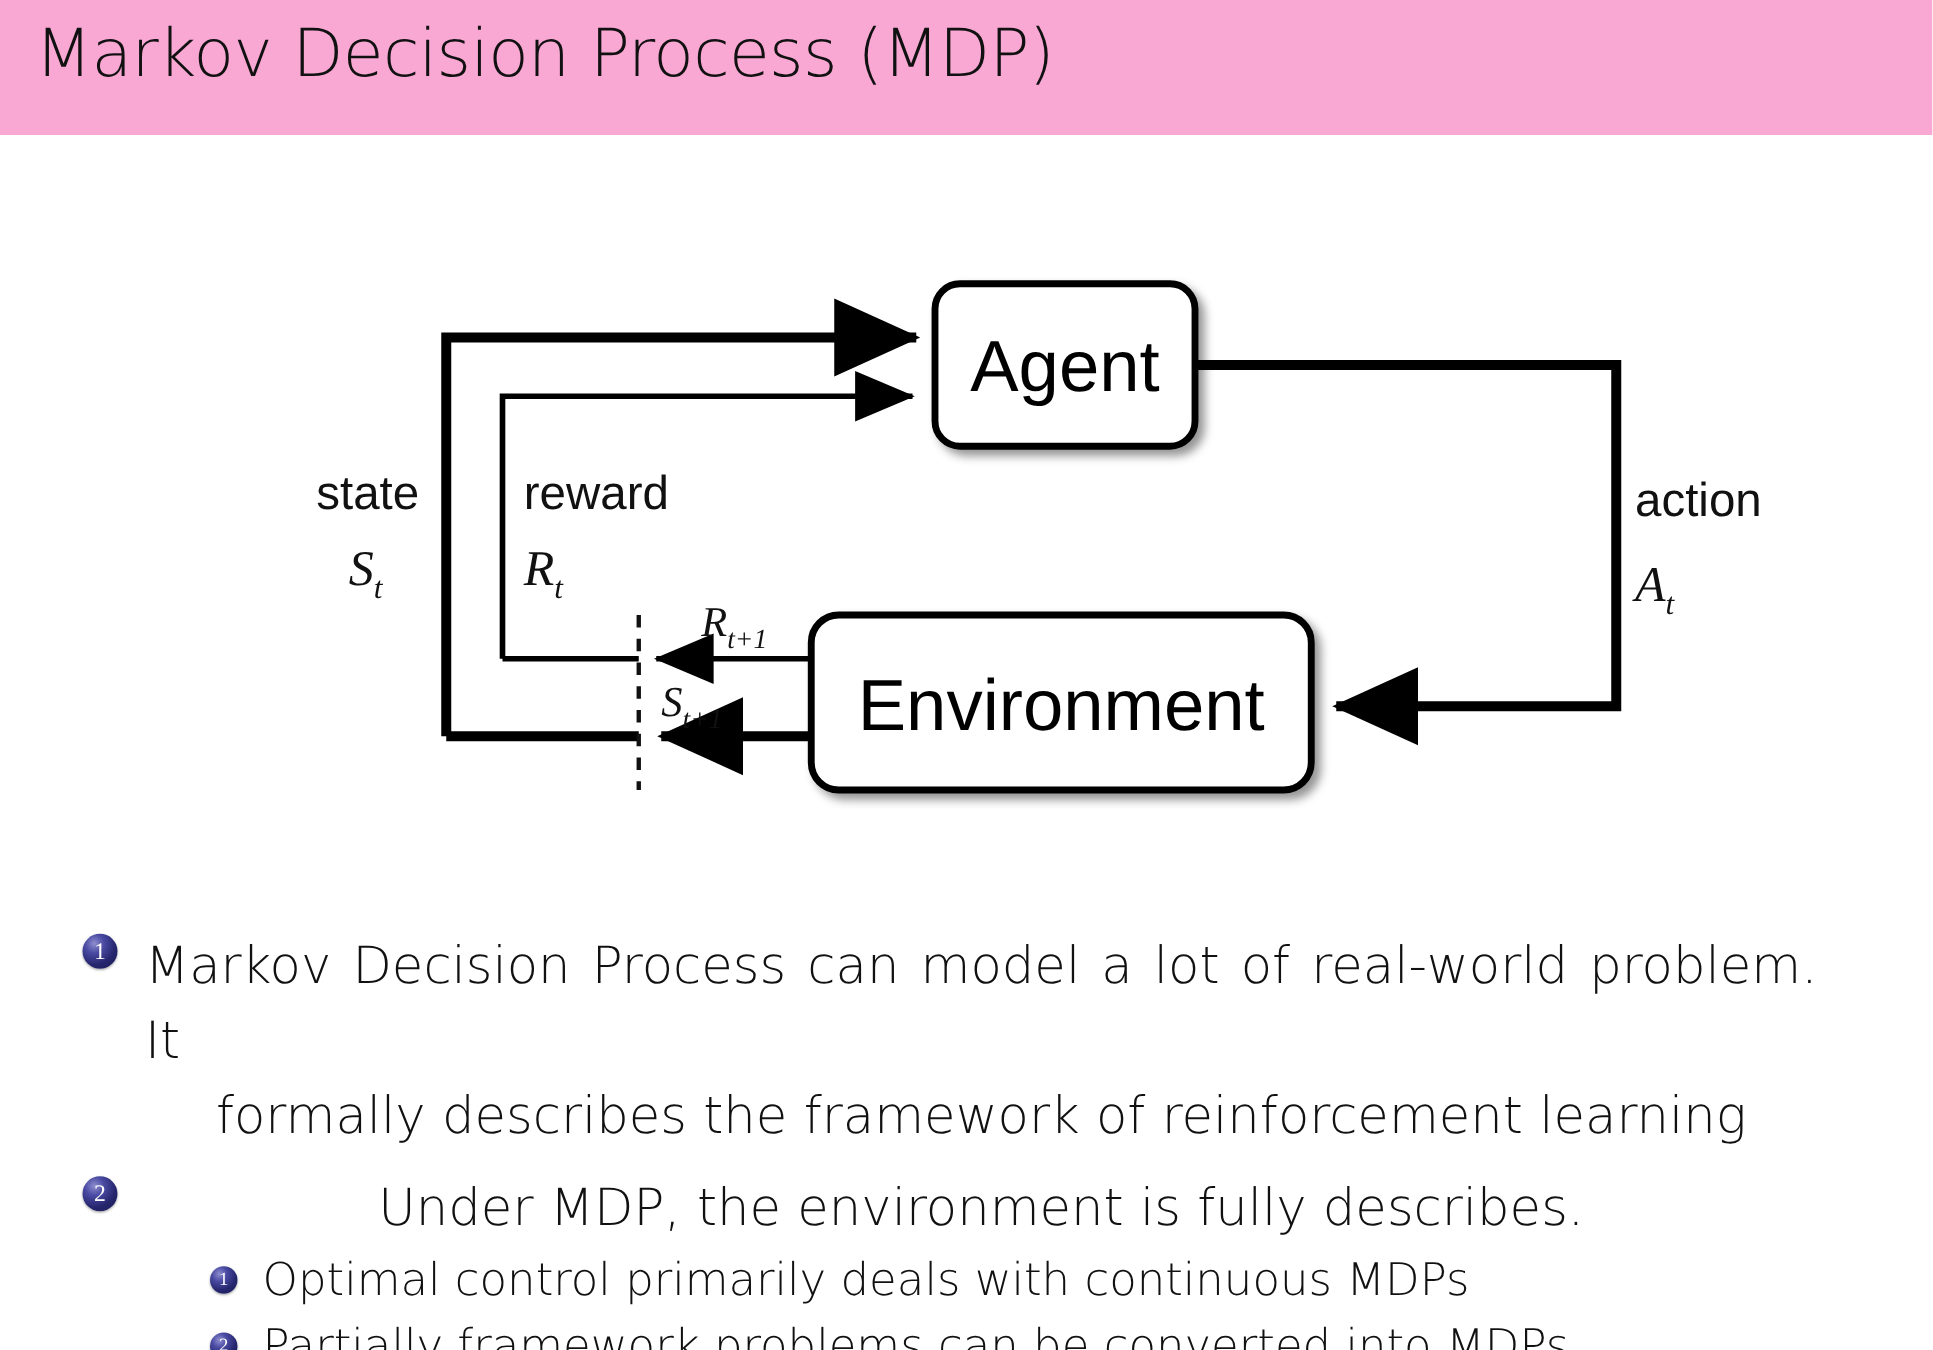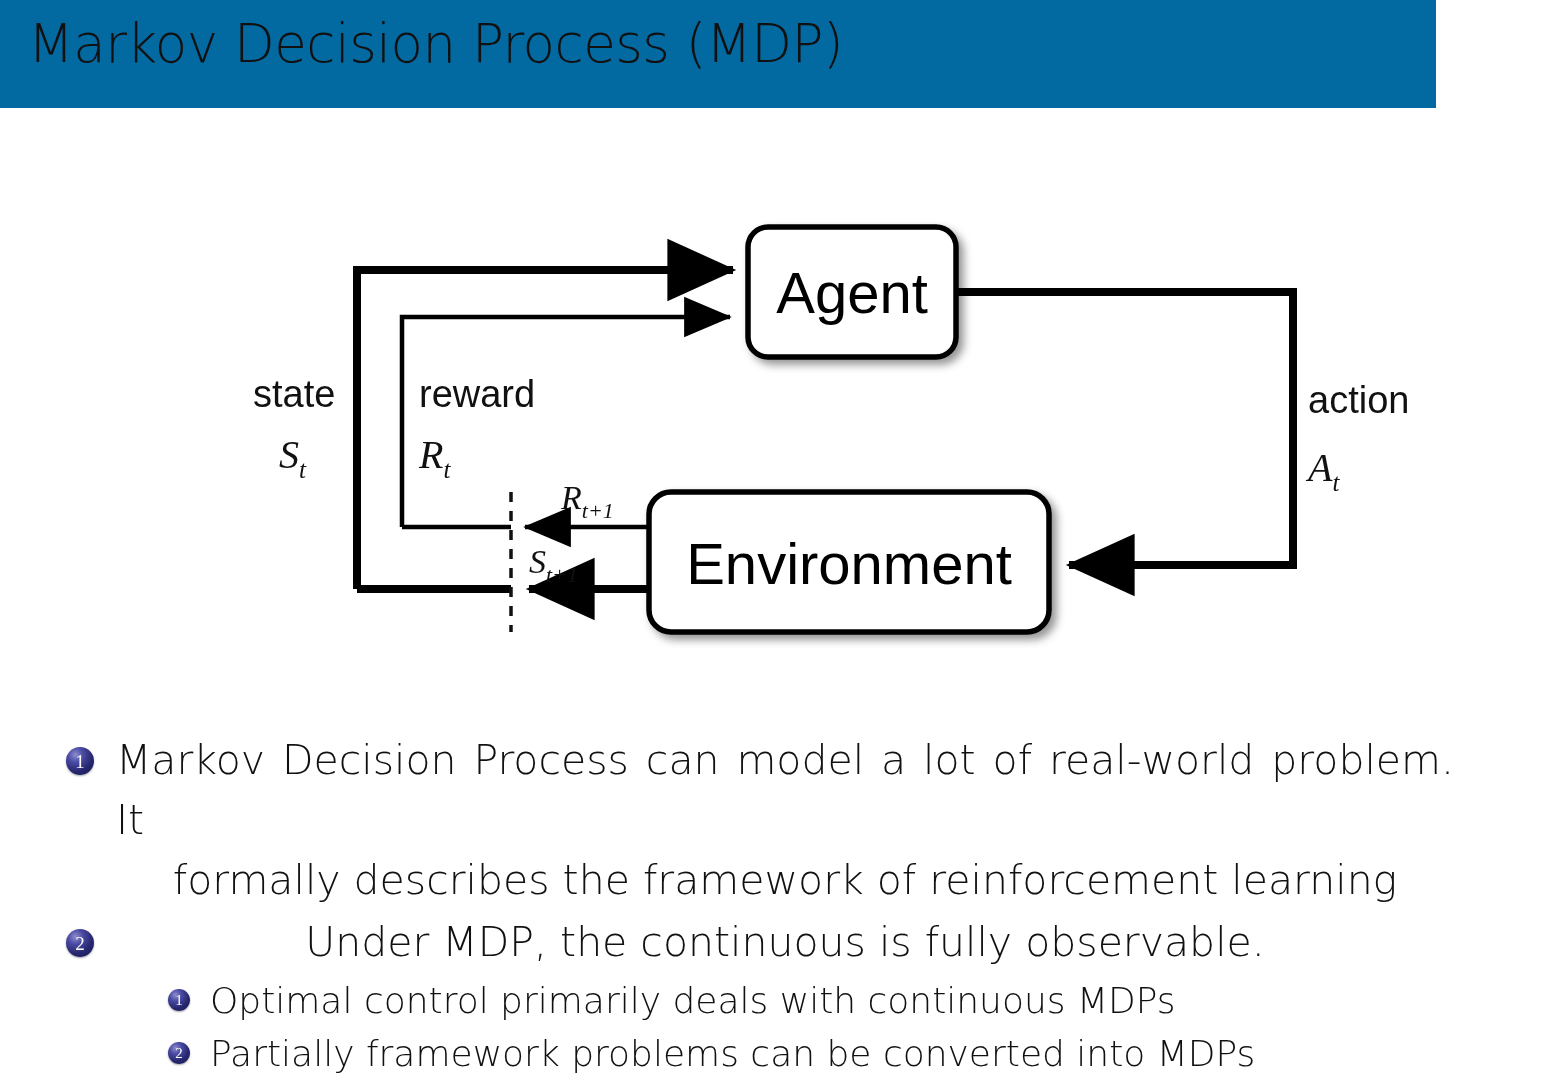--- a/index.html
+++ b/index.html
@@ -13,23 +13,23 @@
     position: relative;
     overflow: hidden;
     font-family: "Liberation Sans", sans-serif;
     color: #000000;
   }
 
   
   #title-bar {
     position: absolute;
     left: 0; top: 0;
-    width: 1436px;
+    width: 1546px;
     height: 108px;
-    background: #0369a1;
+    background: #f9a8d4;
   }
   #slide-title {
     position: absolute;
     left: 28px;
     top: 13px;
     font-family: "DejaVu Sans", sans-serif;
     font-size: 53px;
     font-weight: 300;
     letter-spacing: -0.5px;
     color: #111111;
@@ -131,20 +131,21 @@
     font-family: "DejaVu Sans", sans-serif;
     font-weight: 300;
     color: #111111;
   }
   .lvl1 .btext {
     font-size: 41px;
     line-height: 60px;
     width: 1338px;
     text-align: justify;
     text-justify: inter-word;
+    margin-top: 12px;
   }
   .lvl1 .btext .lastline { display: block; text-align: center; }
   .lvl2 .btext {
     font-size: 36px;
     line-height: 53px;
     white-space: nowrap;
   }
 </style>
 </head>
 <body>
@@ -211,21 +212,21 @@
   <div class="bullet-row lvl1">
     <div class="marker">1</div>
     <div class="btext"><span>Markov Decision Process can model a lot of real-world problem. It</span>
       <span class="lastline">formally describes the framework of reinforcement learning</span>
     </div>
   </div>
 
   <div class="bullet-row lvl1">
     <div class="marker">2</div>
     <div class="btext">
-        <span class="lastline">Under MDP, the continuous is fully observable.</span>
+        <span class="lastline">Under MDP, the environment is fully describes.</span>
     </div>
   </div>
 
   <div class="bullet-row lvl2">
     <div class="marker">1</div>
     <div class="btext">Optimal control primarily deals with continuous MDPs</div>
   </div>
 
   <div class="bullet-row lvl2">
     <div class="marker">2</div>

